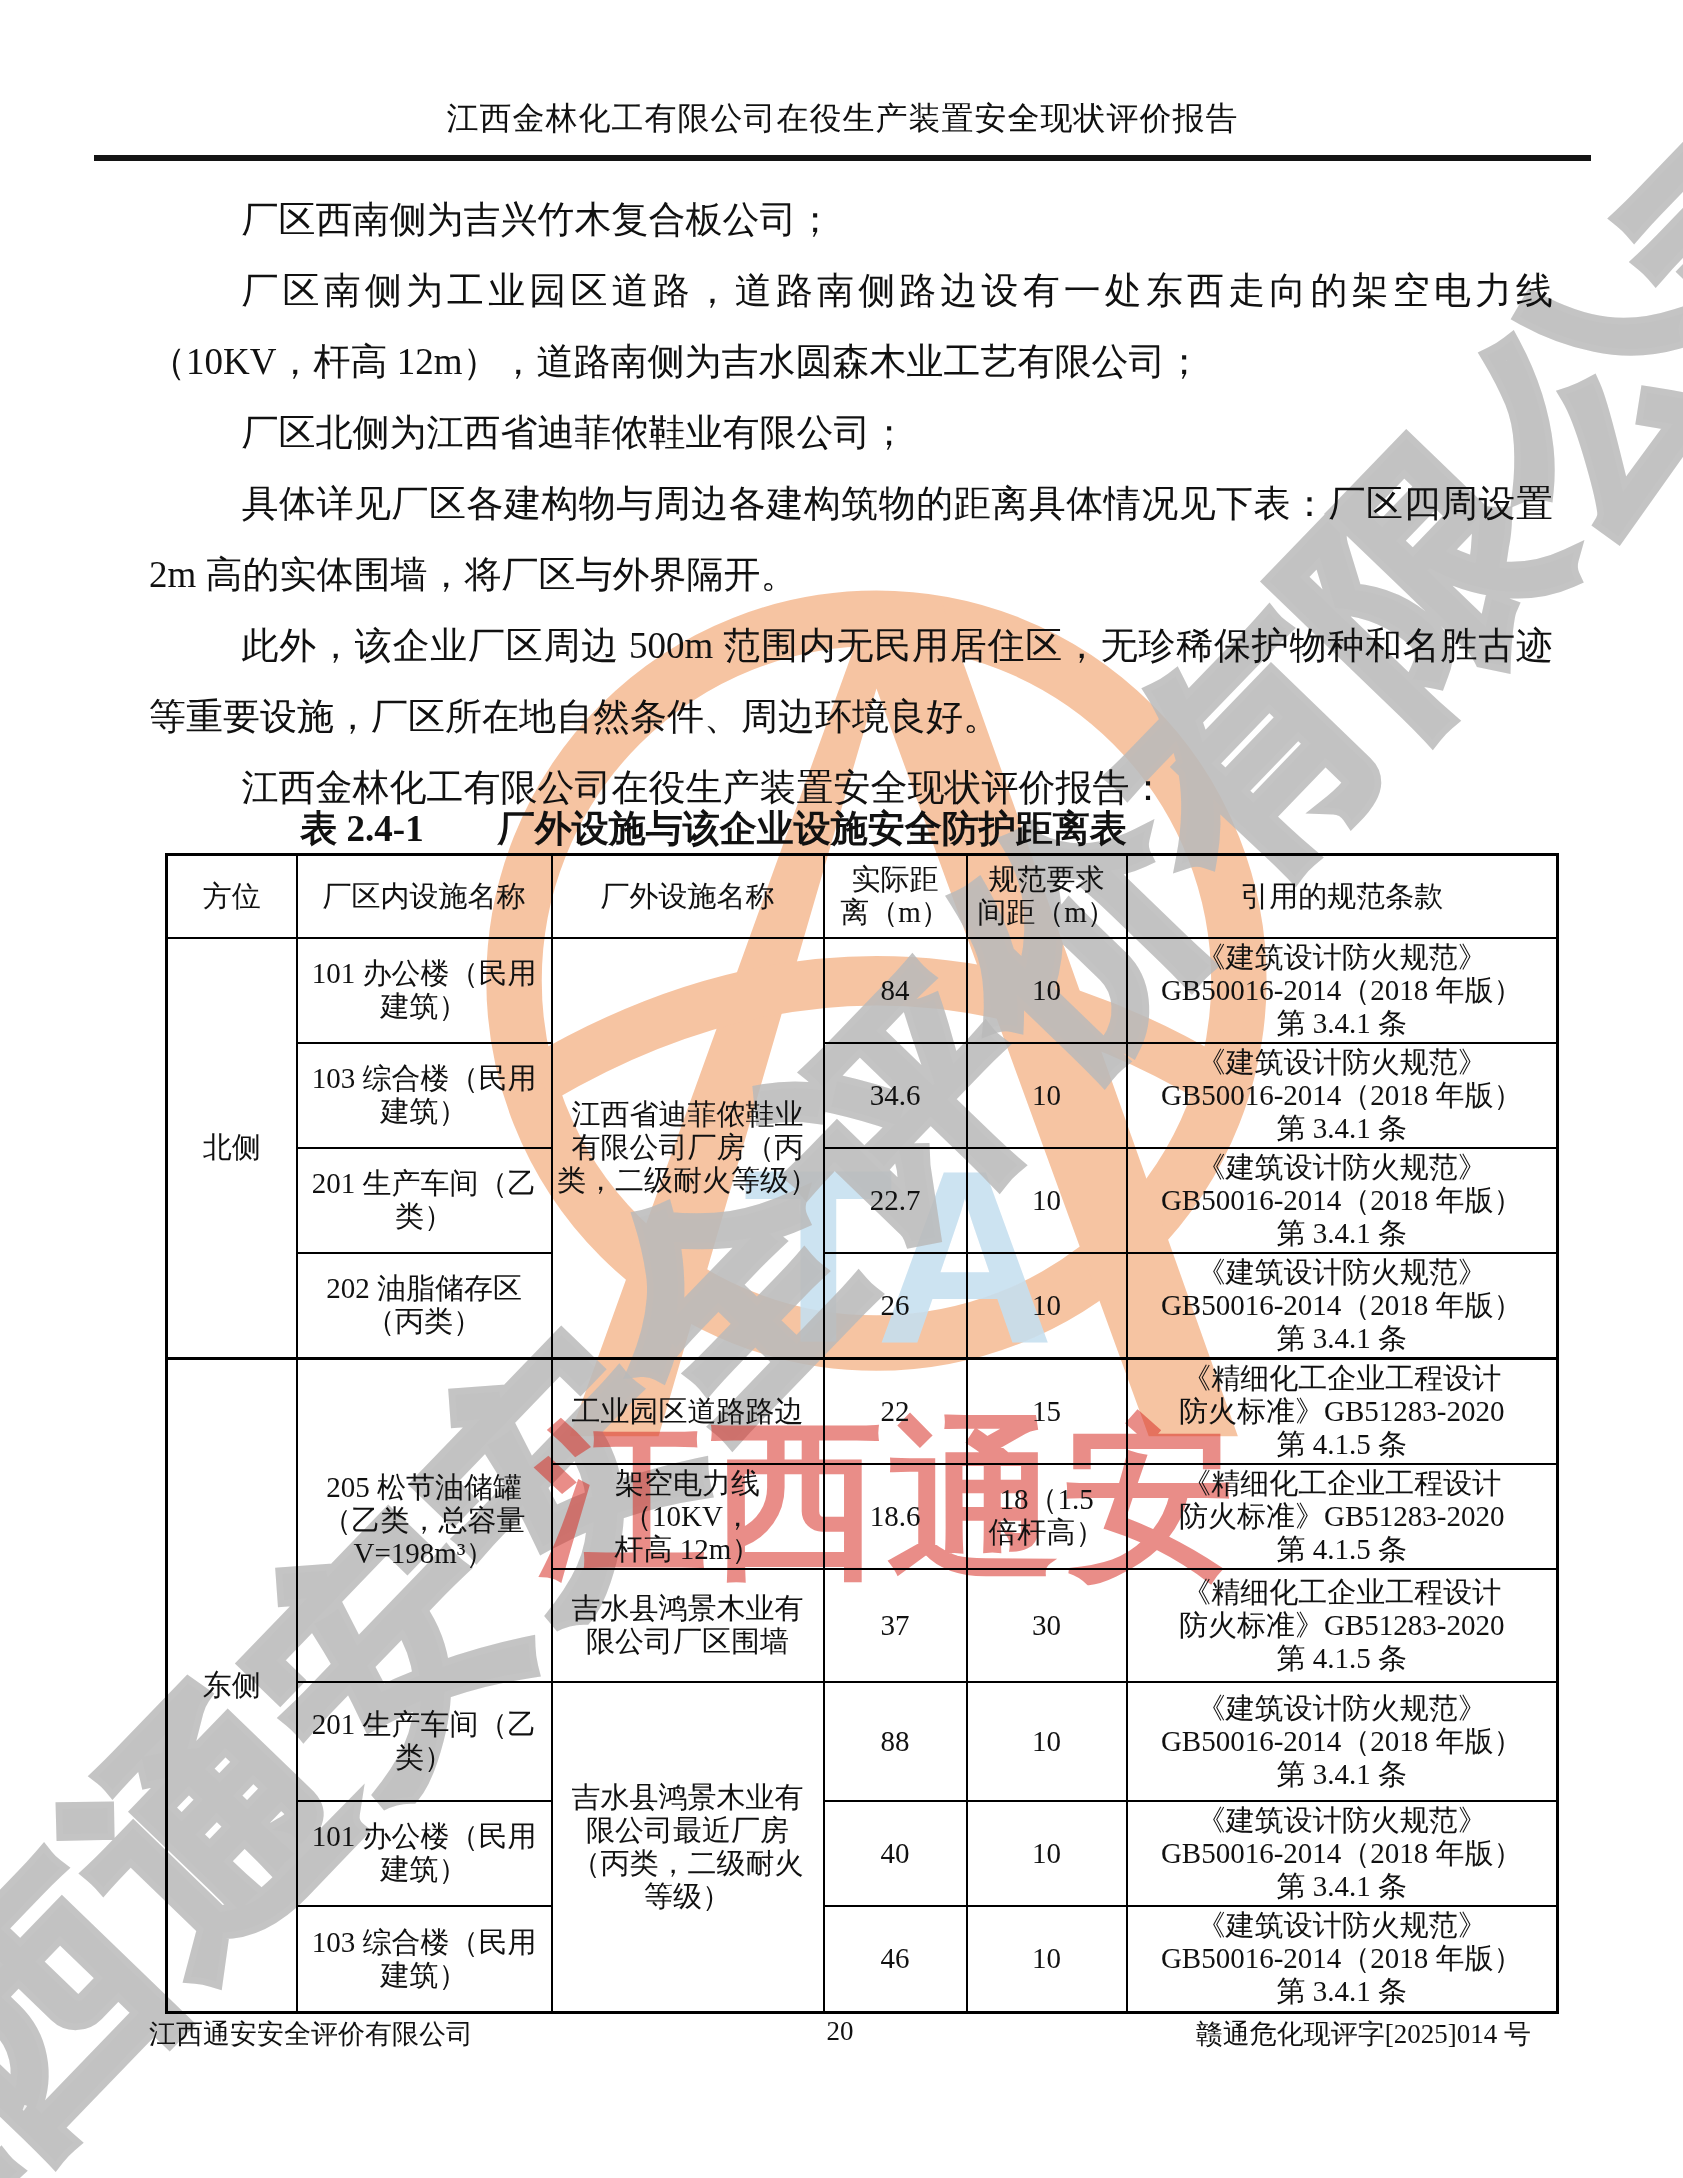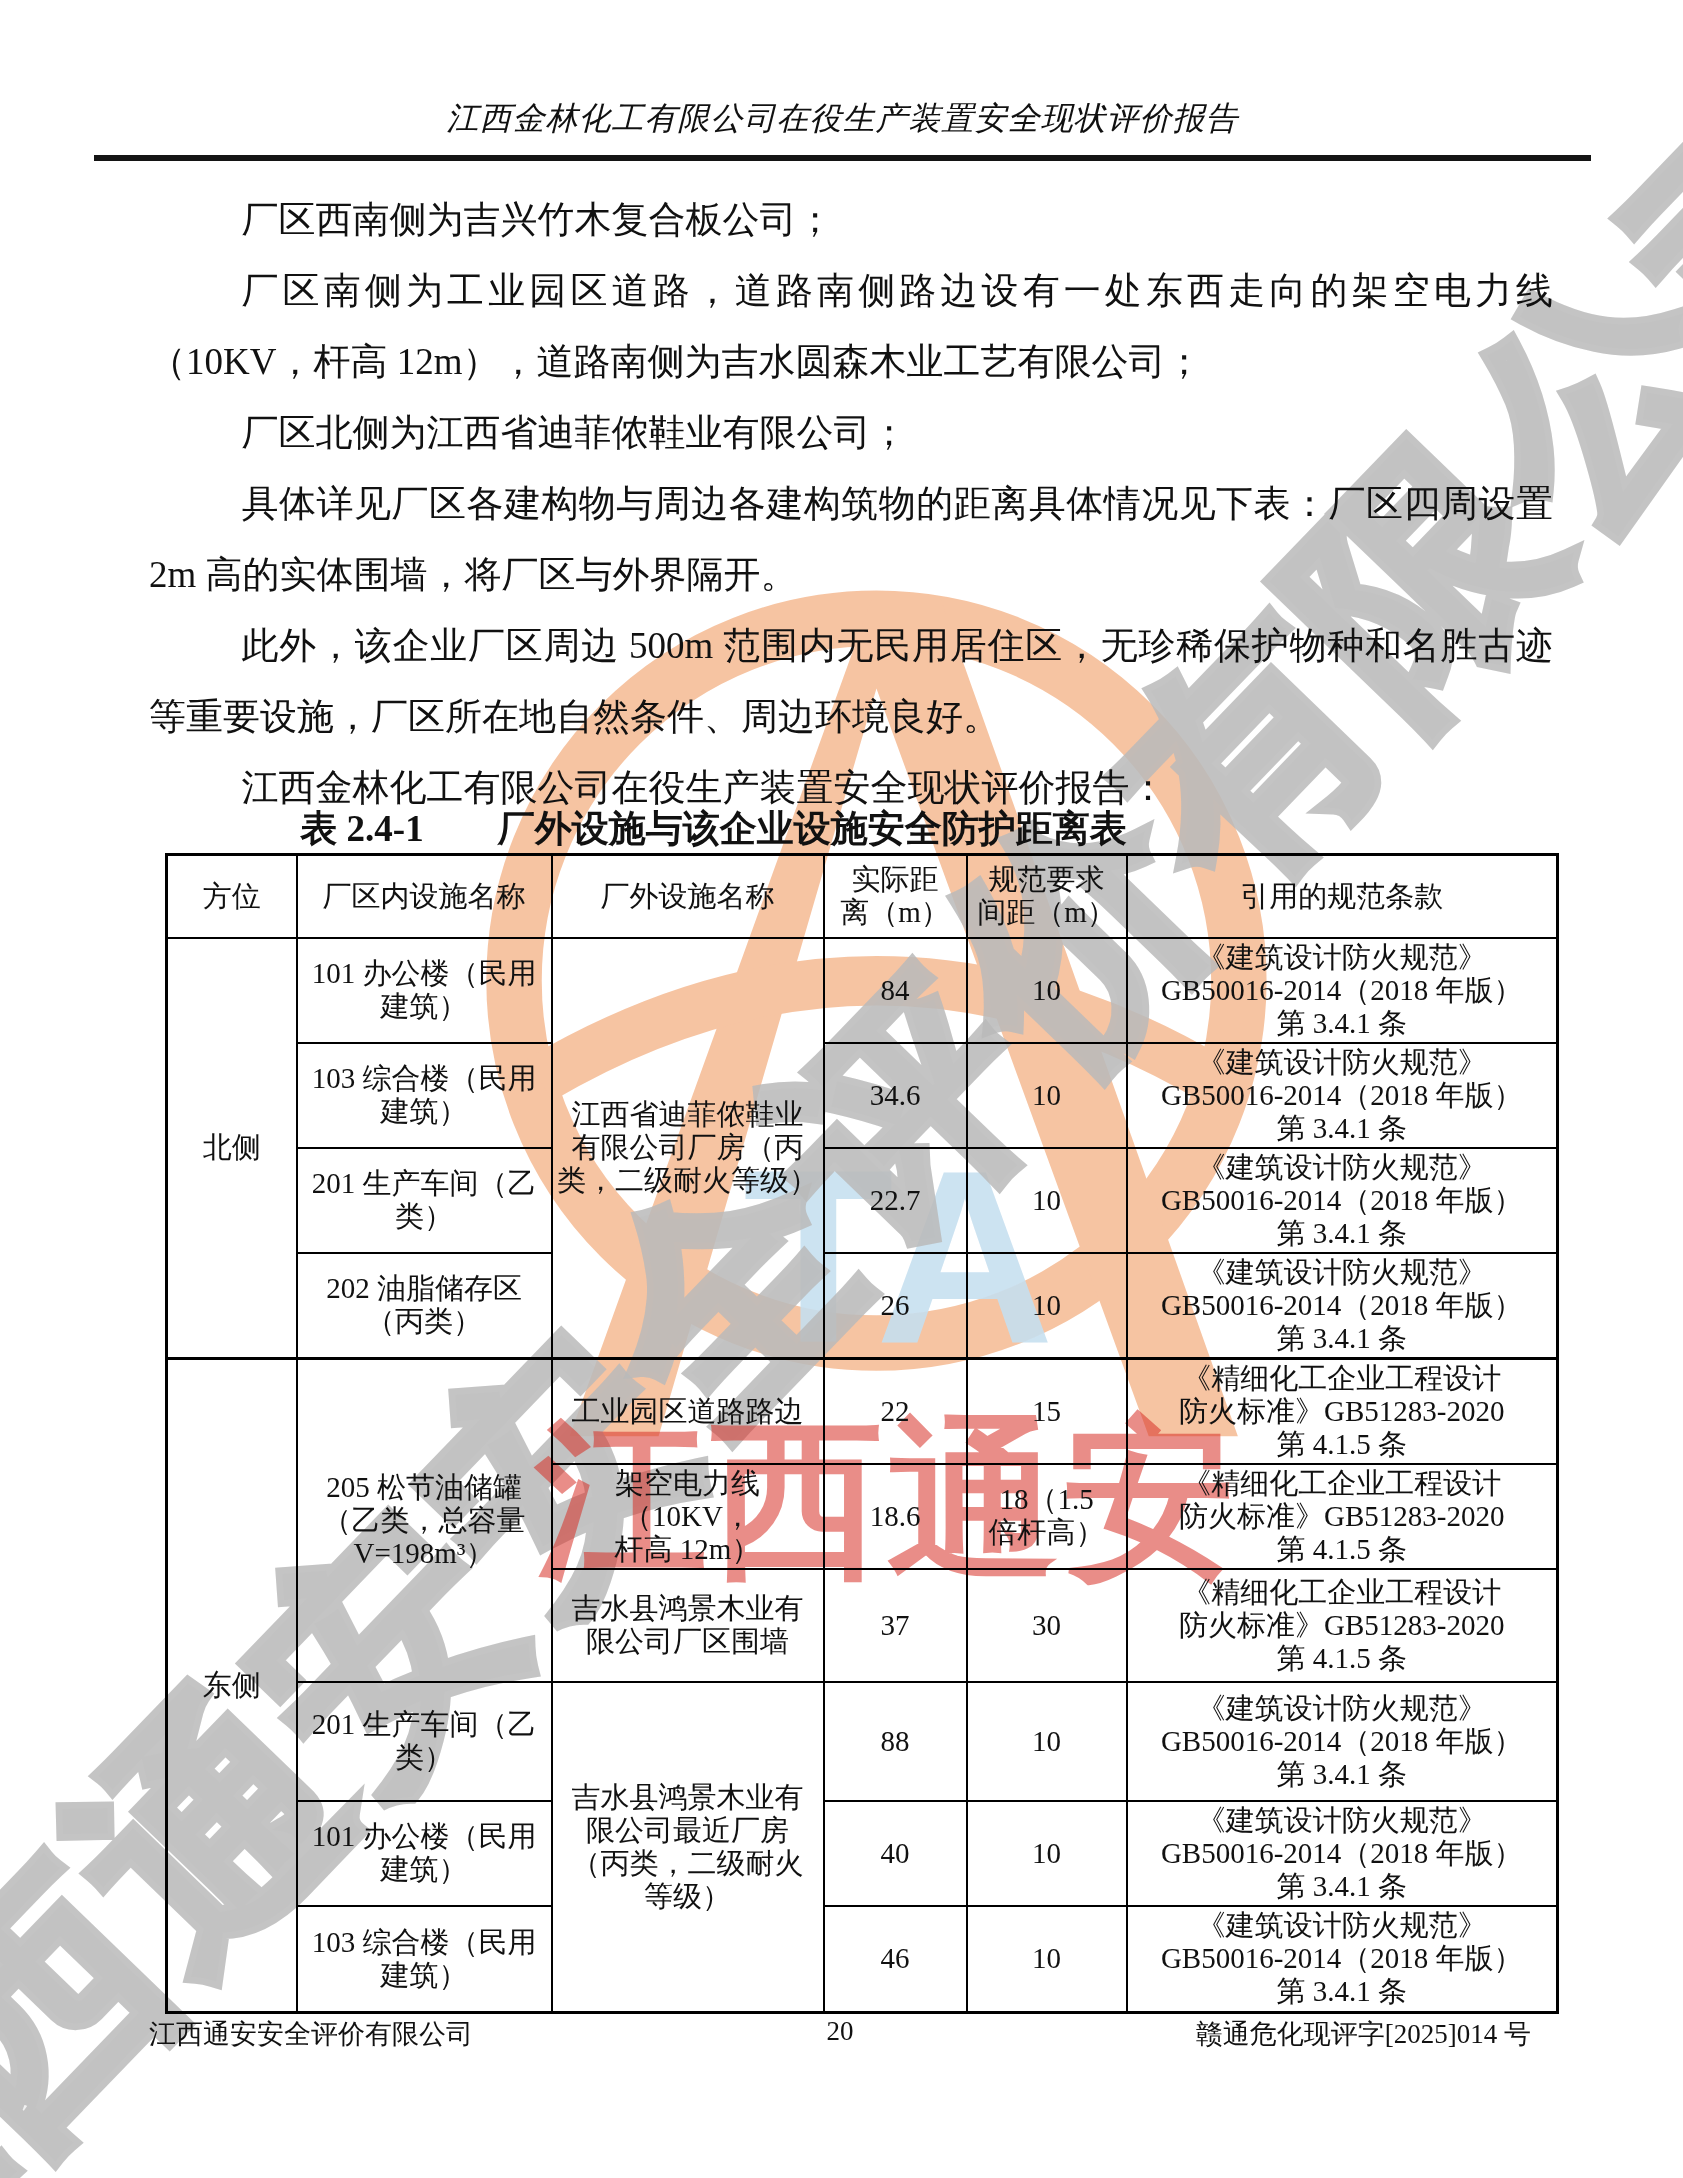--- a/index.html
+++ b/index.html
@@ -23,21 +23,21 @@
     position:absolute;left:535px;top:1428px;line-height:1;
     font-size:172px;font-weight:900;letter-spacing:4px;white-space:nowrap;
     color:rgba(215,48,38,0.55);
     font-family:Liberation Mono, monospace;
   }
   
   .content{position:absolute;inset:0;z-index:2;}
   .doc-header{
     position:absolute;top:97px;left:94px;width:1497px;
     text-align:center;font-size:32px;letter-spacing:1px;
-    padding-bottom:14px;border-bottom:6px solid #141414;font-style:italic;
+    padding-bottom:14px;border-bottom:6px solid #141414;
   }
   .body-text{
     position:absolute;top:184px;left:149px;width:1404px;
     font-size:37px;line-height:71px;text-align:justify;
   }
   .body-text p{margin:0;text-indent:2.5em;}
   .table-title{
     position:absolute;top:804px;left:0;width:1427px;text-align:center;
     font-size:37px;font-weight:bold;white-space:pre;
   }

